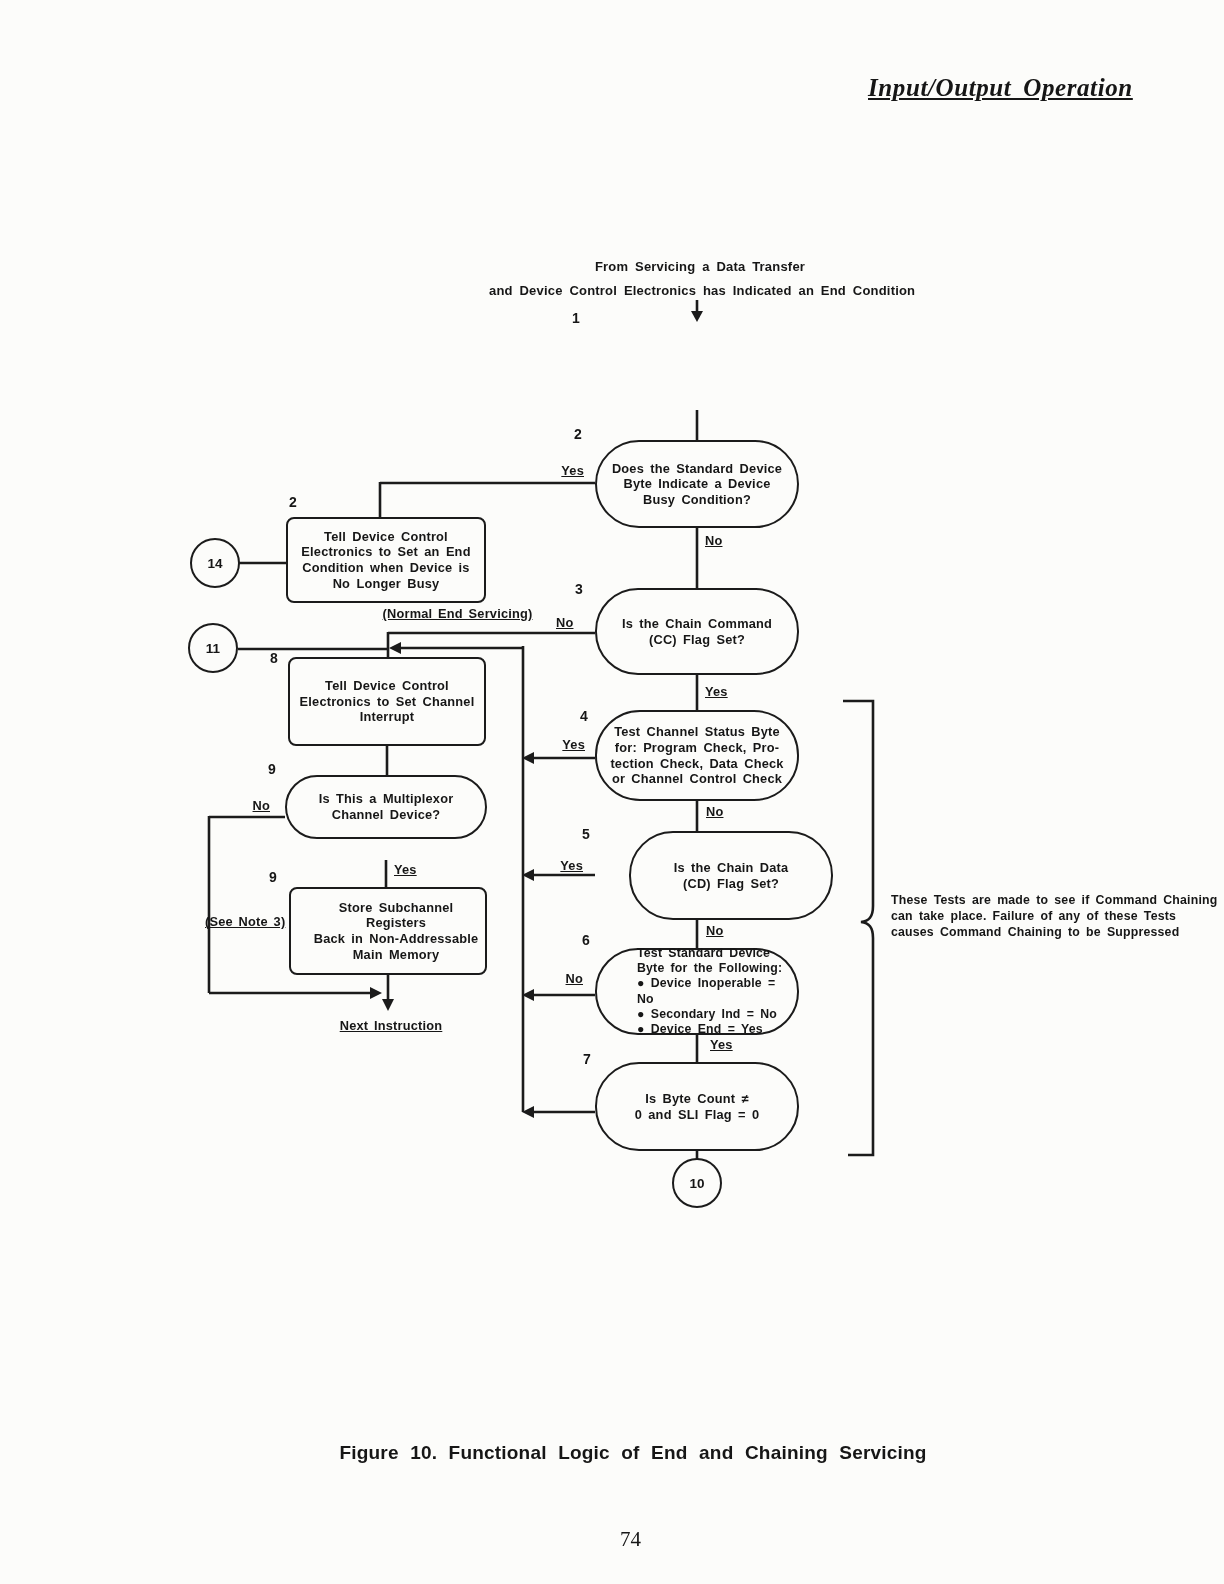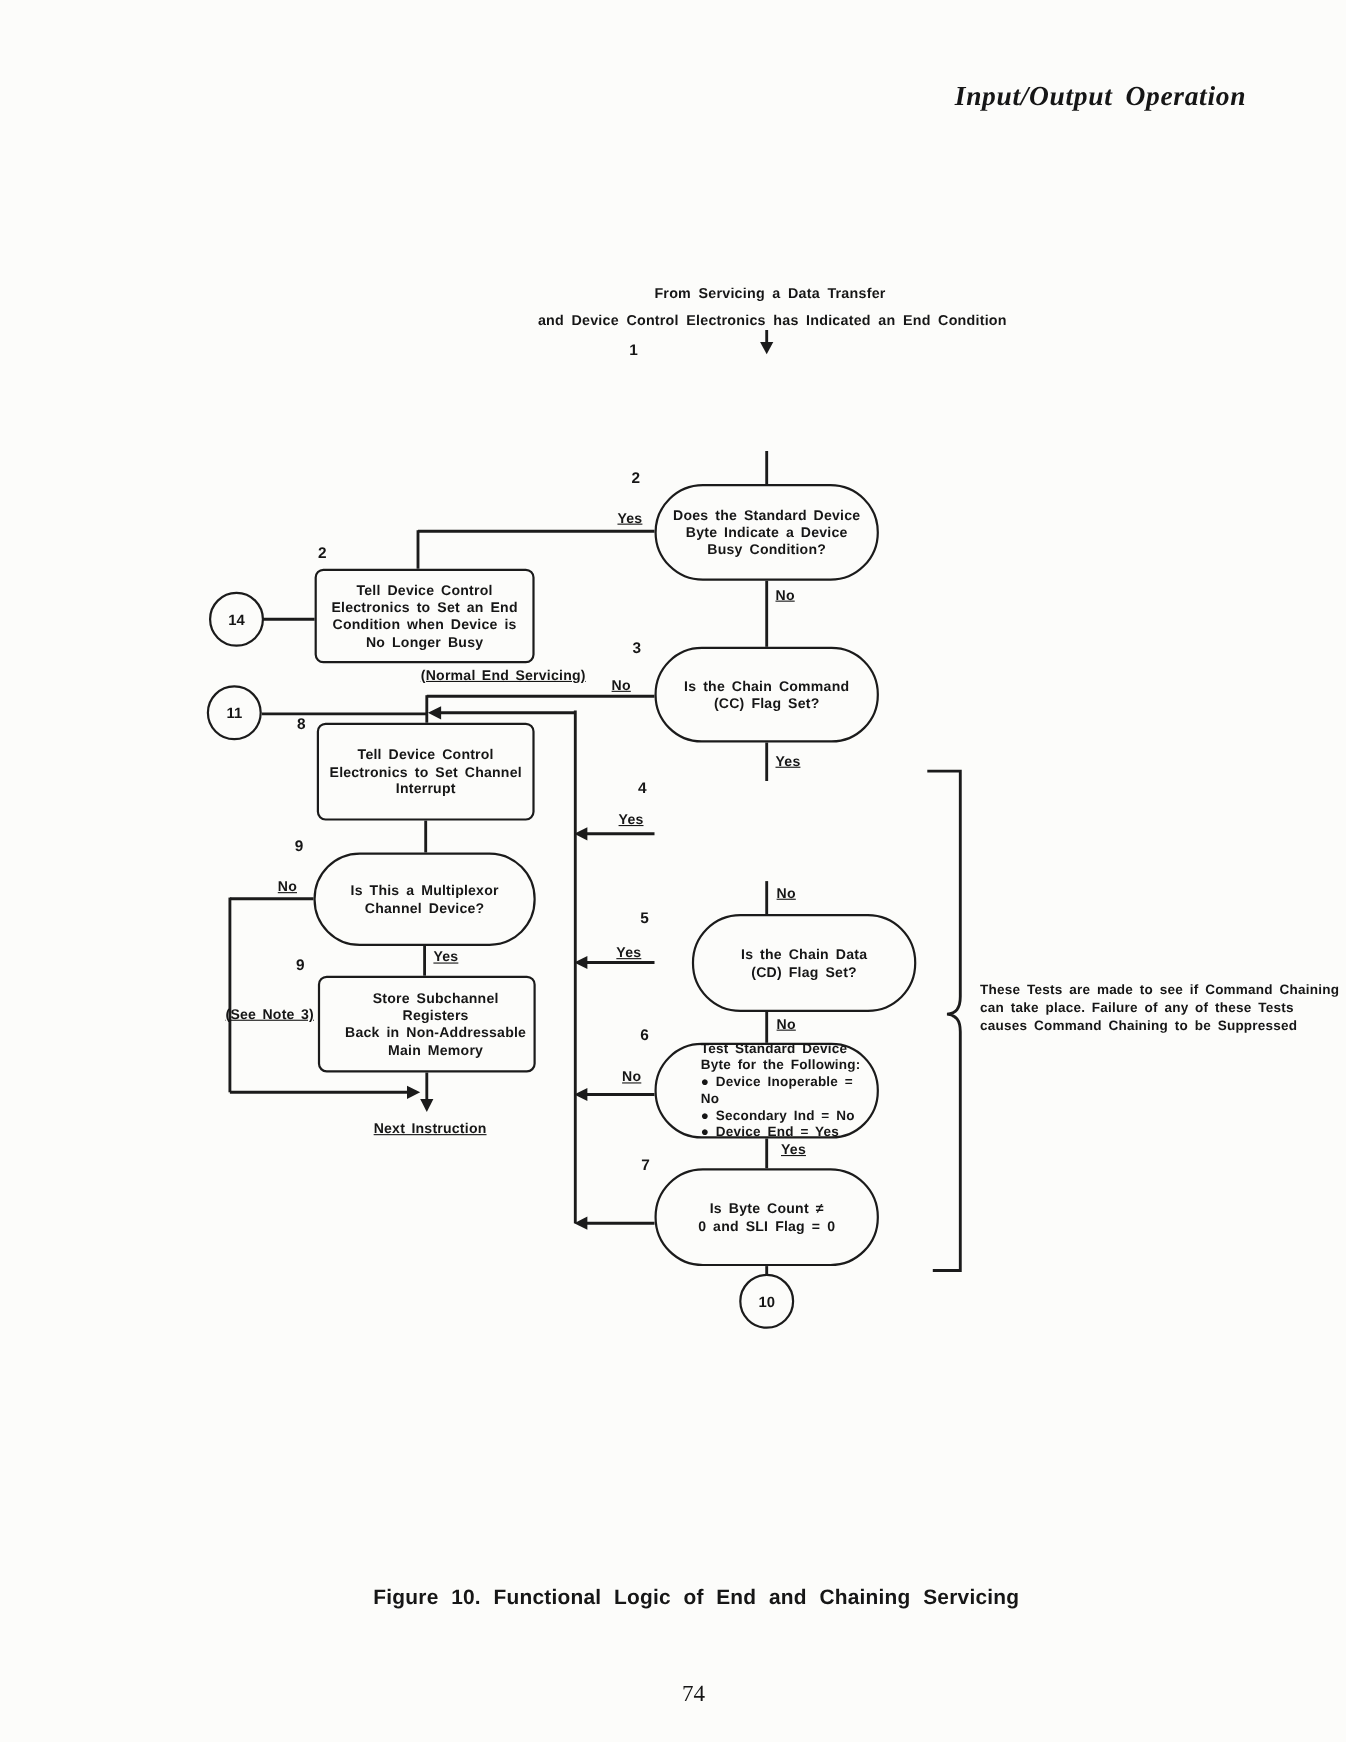--- a/index.html
+++ b/index.html
@@ -69,20 +69,21 @@
     line-height:16.2px;
     word-spacing:2.5px;letter-spacing:0.2px;
     white-space:pre-line;
   }
   .page-header{
     position:absolute;
     font-family:"Liberation Serif", serif;
     font-style:italic;font-weight:bold;
     font-size:25px;letter-spacing:0.6px;word-spacing:5px;
     white-space:nowrap;
+    text-decoration:underline;
   }
   .caption{
     position:absolute;
     font-weight:bold;font-size:19px;
     word-spacing:6px;letter-spacing:0.2px;
     text-align:center;white-space:nowrap;
   }
   .page-number{
     position:absolute;
     font-family:"Liberation Serif", serif;
@@ -215,21 +216,27 @@
 
   <div class="pbox oval" style="left:595px;top:440px;width:204px;height:88px;border-radius:44px;">
     <div class="node-text">Does the Standard Device
 Byte Indicate a Device
 Busy Condition?</div>
   </div>
   <div class="pbox oval" style="left:595px;top:588px;width:204px;height:87px;border-radius:43px;">
     <div class="node-text">Is the Chain Command
 (CC) Flag Set?</div>
   </div>
-  <div class="pbox oval" style="left:285px;top:775px;width:202px;height:85px;border-radius:42px;">
+  <div class="pbox oval" style="left:595px;top:710px;width:204px;height:91px;border-radius:45px;">
+    <div class="node-text">Test Channel Status Byte
+for: Program Check, Pro-
+tection Check, Data Check
+or Channel Control Check</div>
+  </div>
+  <div class="pbox oval" style="left:285px;top:775px;width:202px;height:64px;border-radius:42px;">
     <div class="node-text">Is This a Multiplexor
 Channel Device?</div>
   </div>
   <div class="pbox oval" style="left:629px;top:831px;width:204px;height:89px;border-radius:44px;">
     <div class="node-text">Is the Chain Data
 (CD) Flag Set?</div>
   </div>
   <div class="pbox oval" style="left:595px;top:948px;width:204px;height:87px;border-radius:43px;">
     <div class="node-text left-align" style="font-size:12.3px;line-height:15.2px;">Test Standard Device
 Byte for the Following:

